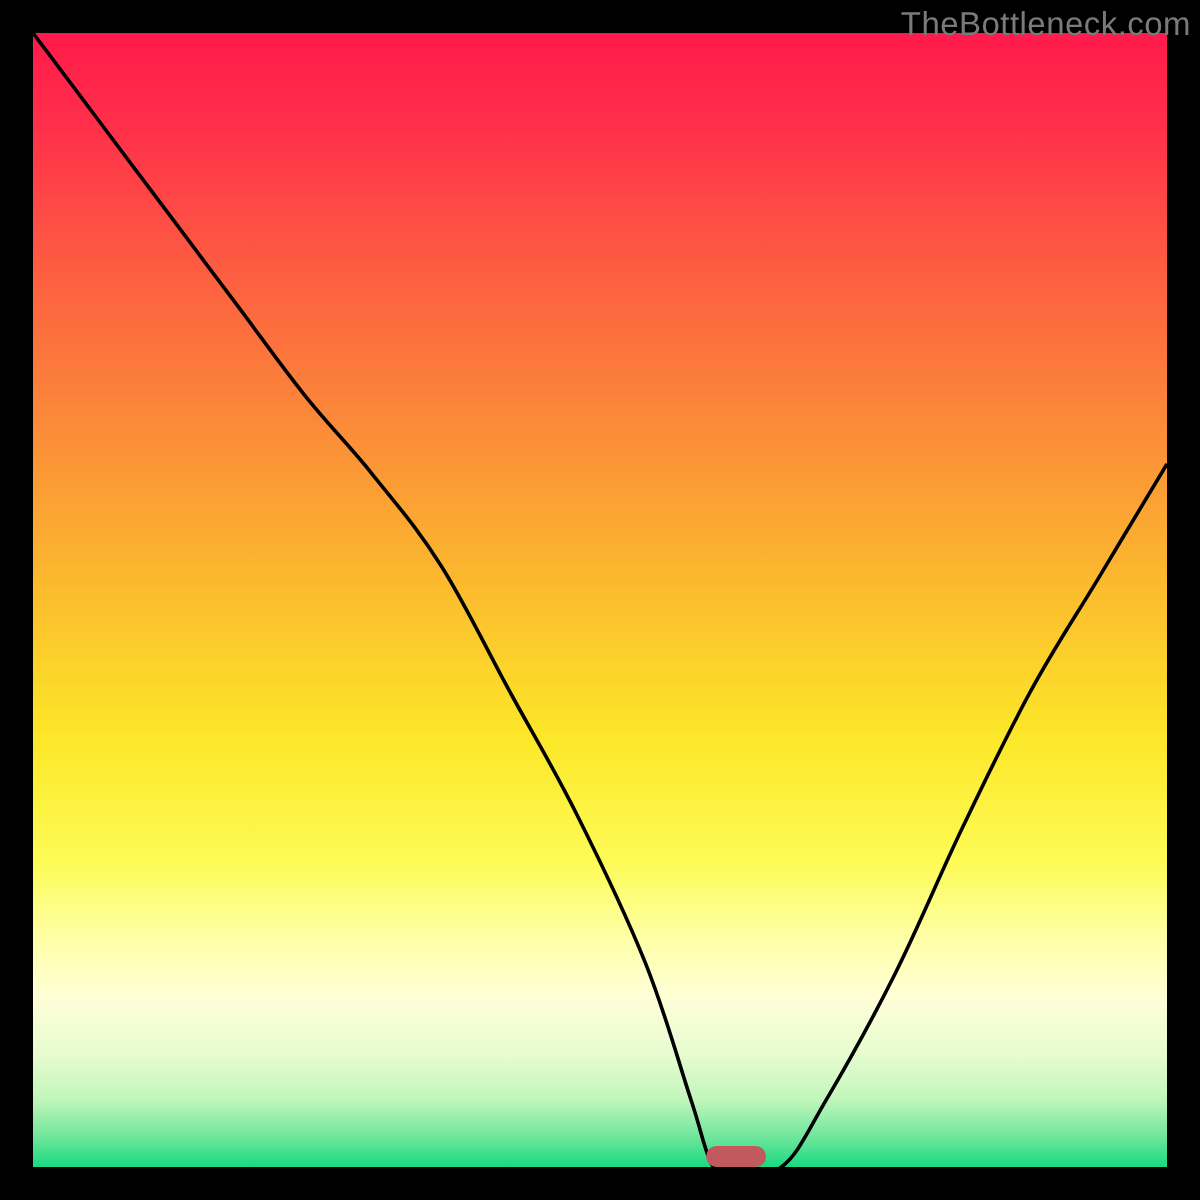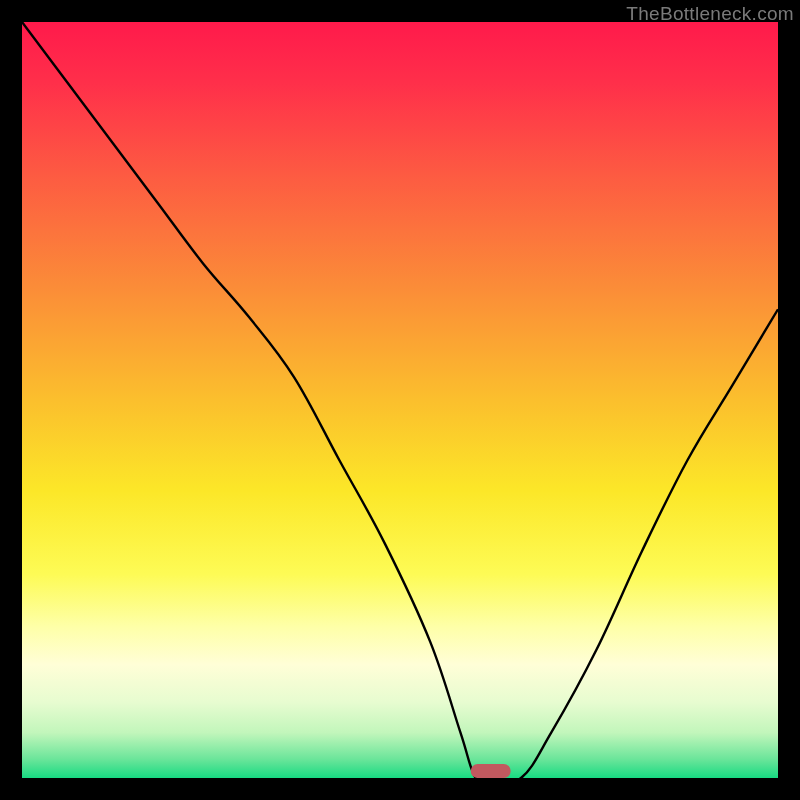--- a/index.html
+++ b/index.html
@@ -23,21 +23,21 @@
     top: 22px;
     width: 756px;
     height: 756px;
     overflow: hidden;
   }
   .watermark {
     position: absolute;
     top: 3px;
     right: 6px;
     color: #7a7a7a;
-    font-size: 19px;
+    font-size: 22px;
     font-weight: 400;
     letter-spacing: 0.3px;
     z-index: 30;
     text-align: right;
   }
   svg {
     display: block;
   }
 </style>
 </head>

